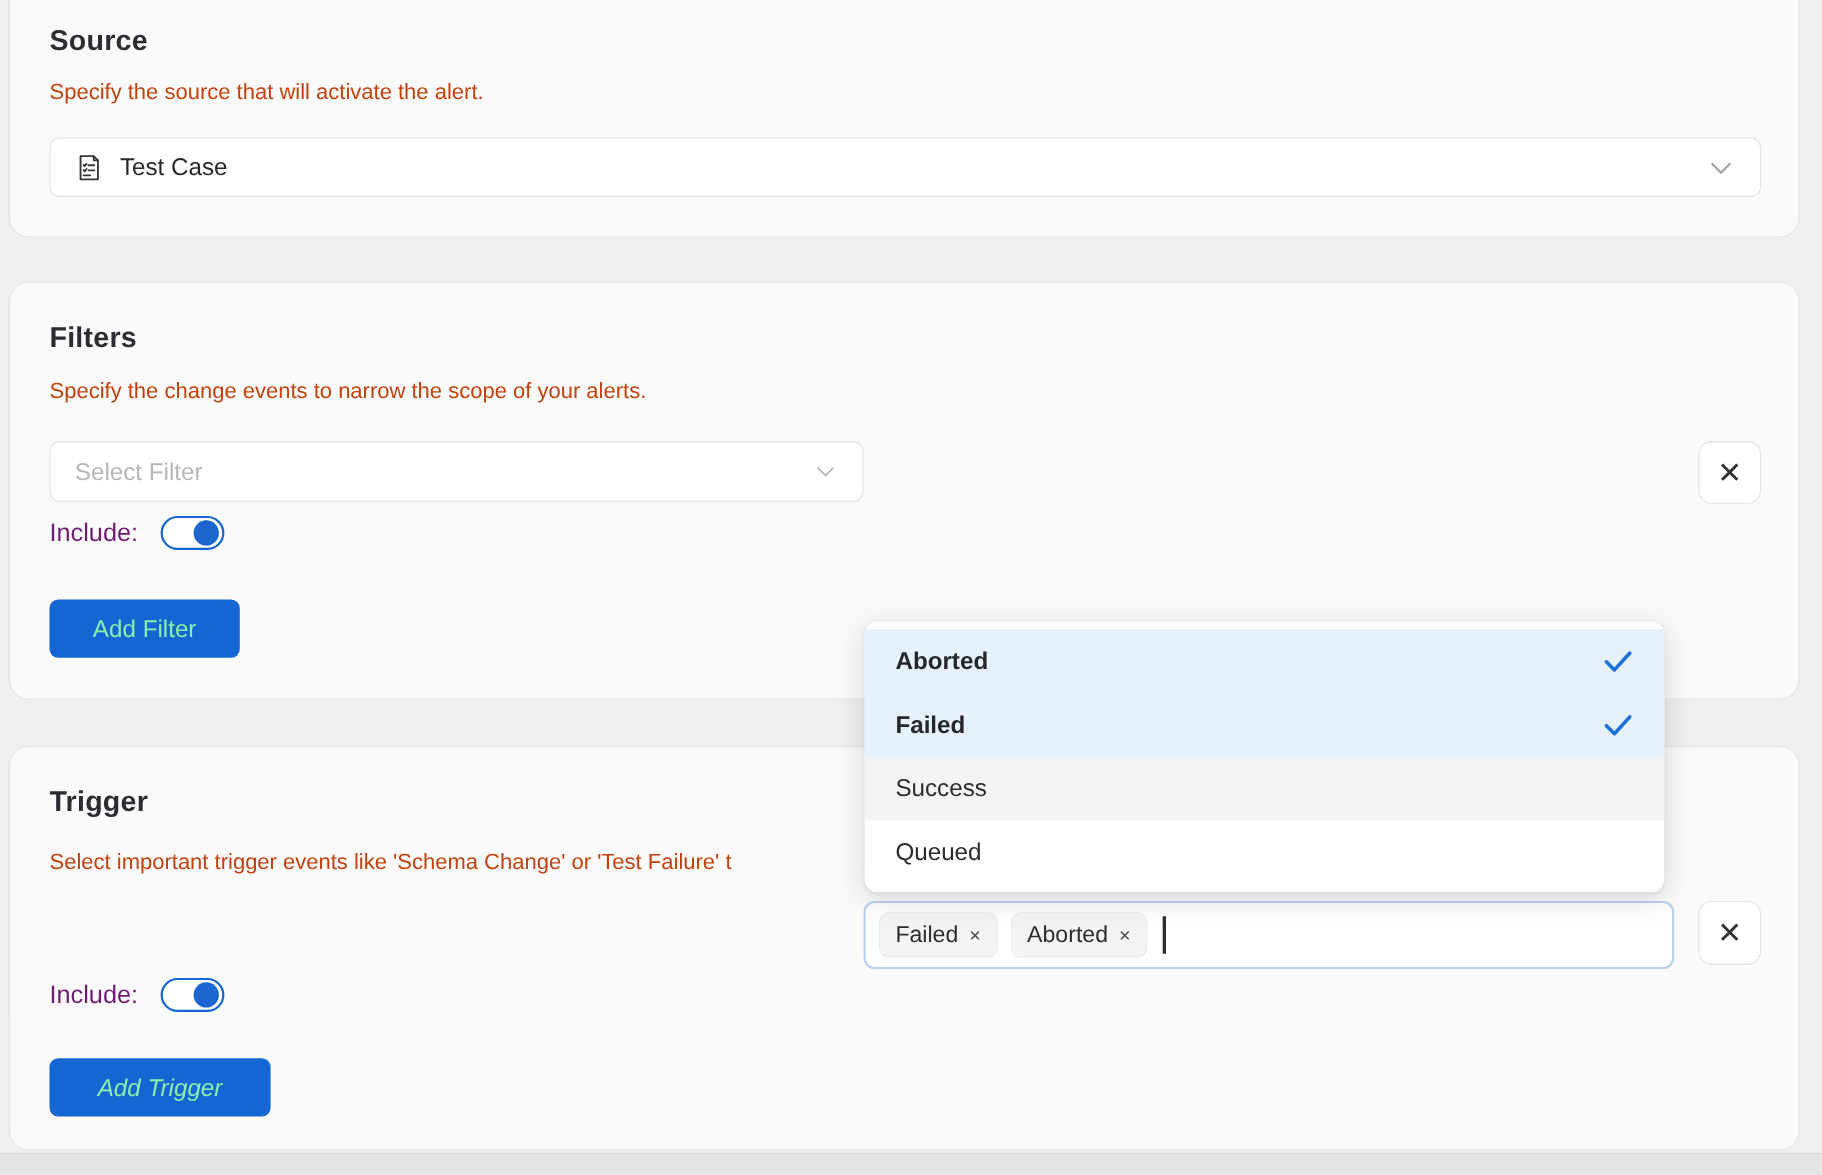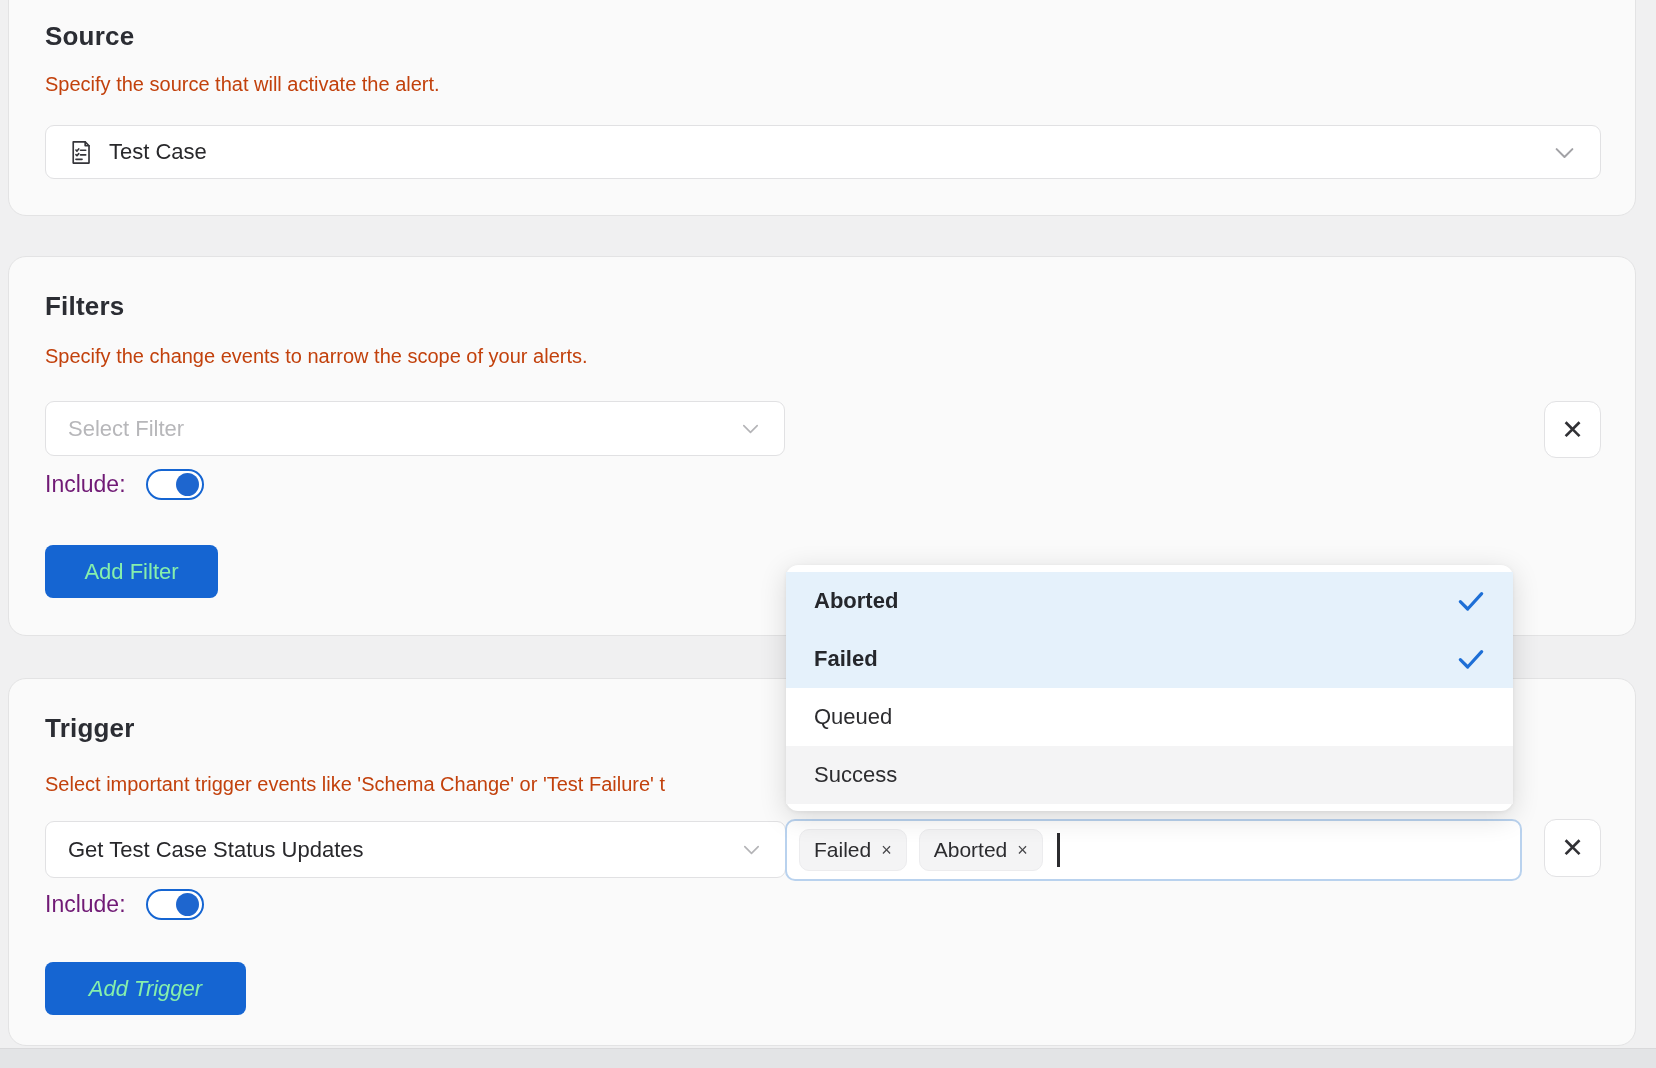--- a/index.html
+++ b/index.html
@@ -138,28 +138,20 @@
 
   <button class="btn" style="left:36px; top:288px; width:173px; height:53px;">
     <span>Add Filter</span>
   </button>
 </section>
 
 <section class="card" id="card-trigger">
   <div class="sec-title" style="top:34px;">Trigger</div>
   <div class="sec-desc" style="top:94px;">Select important trigger events like 'Schema Change' or 'Test Failure' t</div>
 
-  <div class="select" style="left:36px; top:142px; width:741px; height:57px;">
-    <span class="select-value">Get Test Case Status Updates</span>
-    <span class="chev">
-      <svg viewBox="0 0 24 24" width="23" height="23" fill="none" stroke="#b4b4b7" stroke-width="1.7" stroke-linecap="round" stroke-linejoin="round">
-        <polyline points="5 9 12 16 19 9"></polyline>
-      </svg>
-    </span>
-  </div>
 
   <div class="multiselect">
     <span class="chip">
       <span>Failed</span>
       <span class="chip-x">×</span>
     </span>
     <span class="chip">
       <span>Aborted</span>
       <span class="chip-x">×</span>
     </span>
@@ -192,21 +184,21 @@
     </span>
   </div>
   <div class="dd-row selected">
     <span>Failed</span>
     <span class="dd-check">
       <svg viewBox="0 0 24 24" width="32" height="32" fill="none" stroke="#1e6fd6" stroke-width="2.4" stroke-linecap="round" stroke-linejoin="round">
         <polyline points="4 12.5 9.5 18 20 6.5"></polyline>
       </svg>
     </span>
   </div>
+  <div class="dd-row hovered">
+    <span>Success</span>
+  </div>
   <div class="dd-row">
     <span>Queued</span>
   </div>
-  <div class="dd-row hovered">
-    <span>Success</span>
-  </div>
 </div>
 
 <div class="bottom-band"></div>
 
 </body></html>

